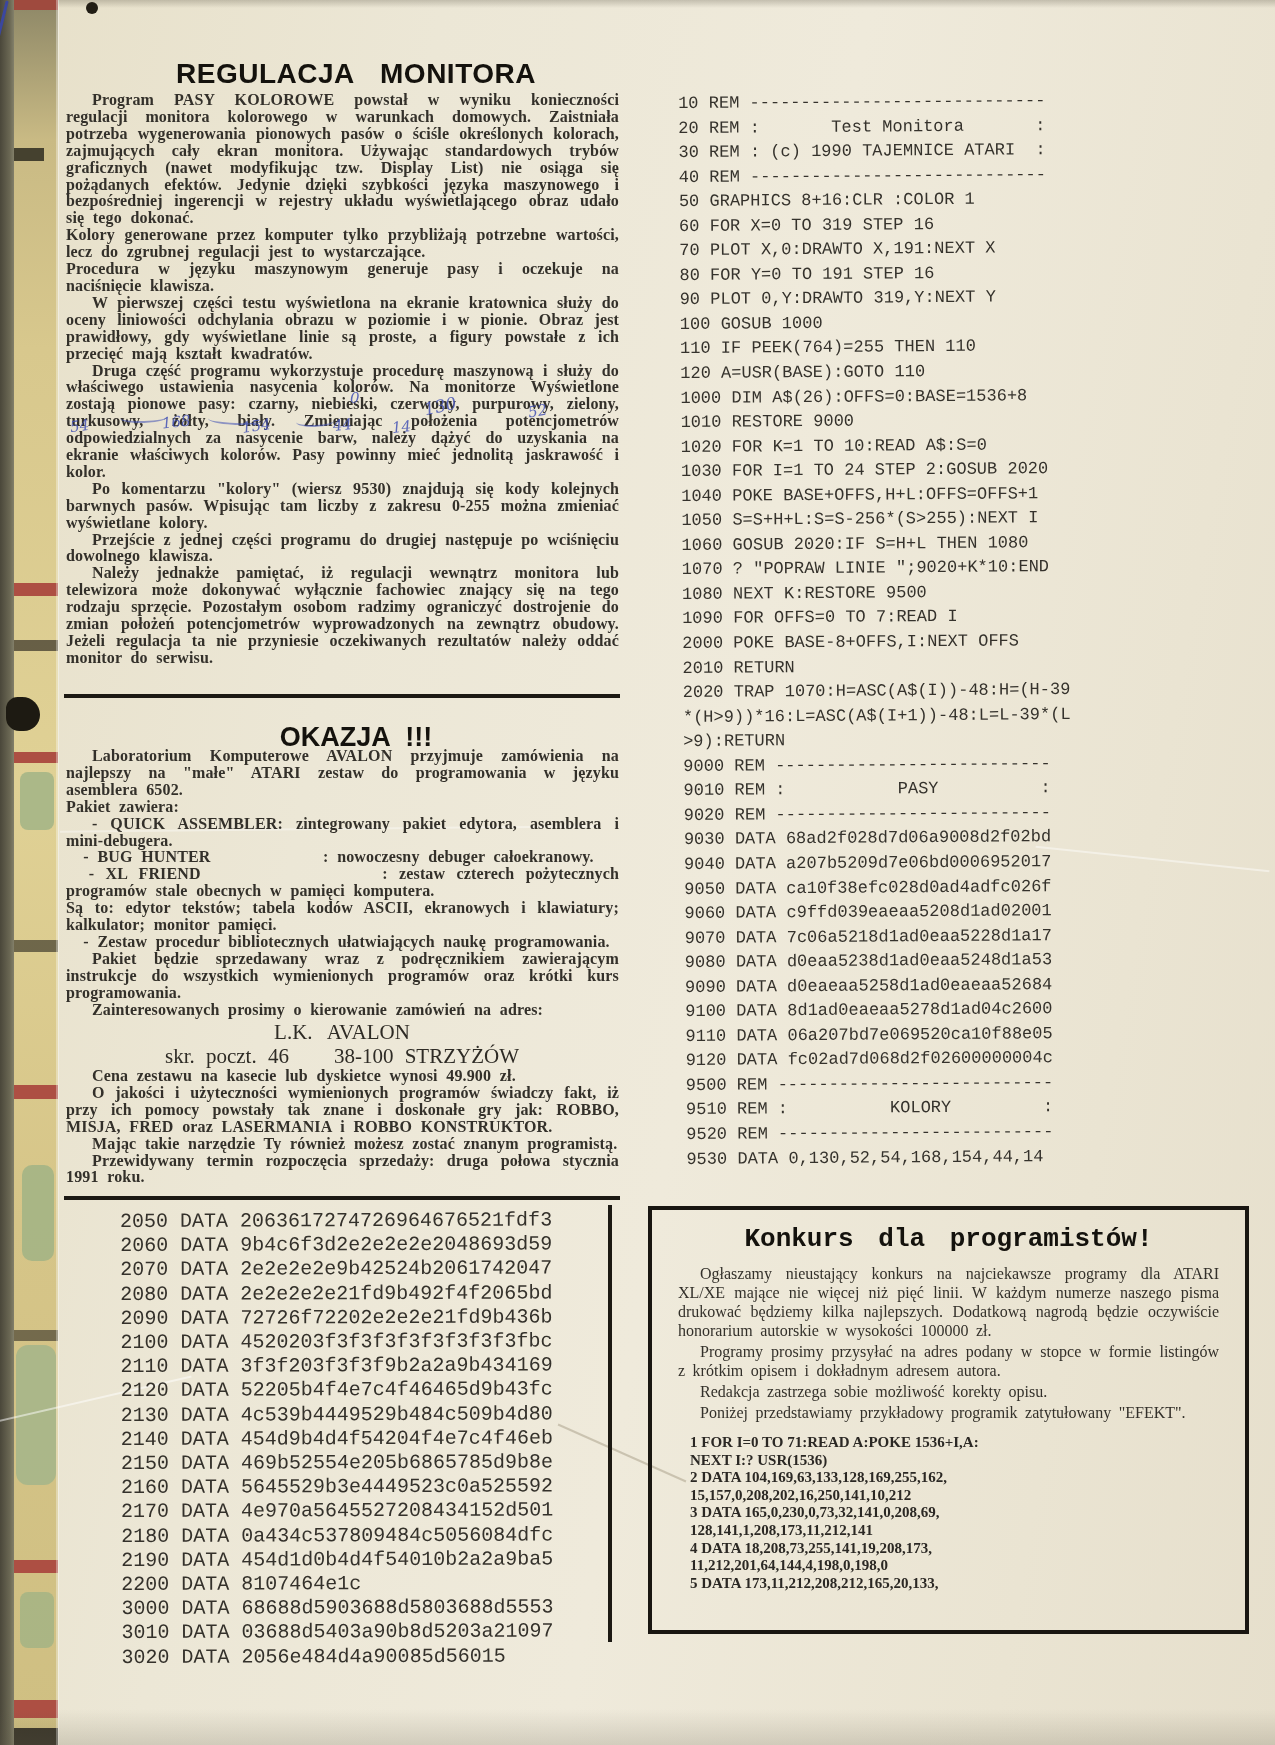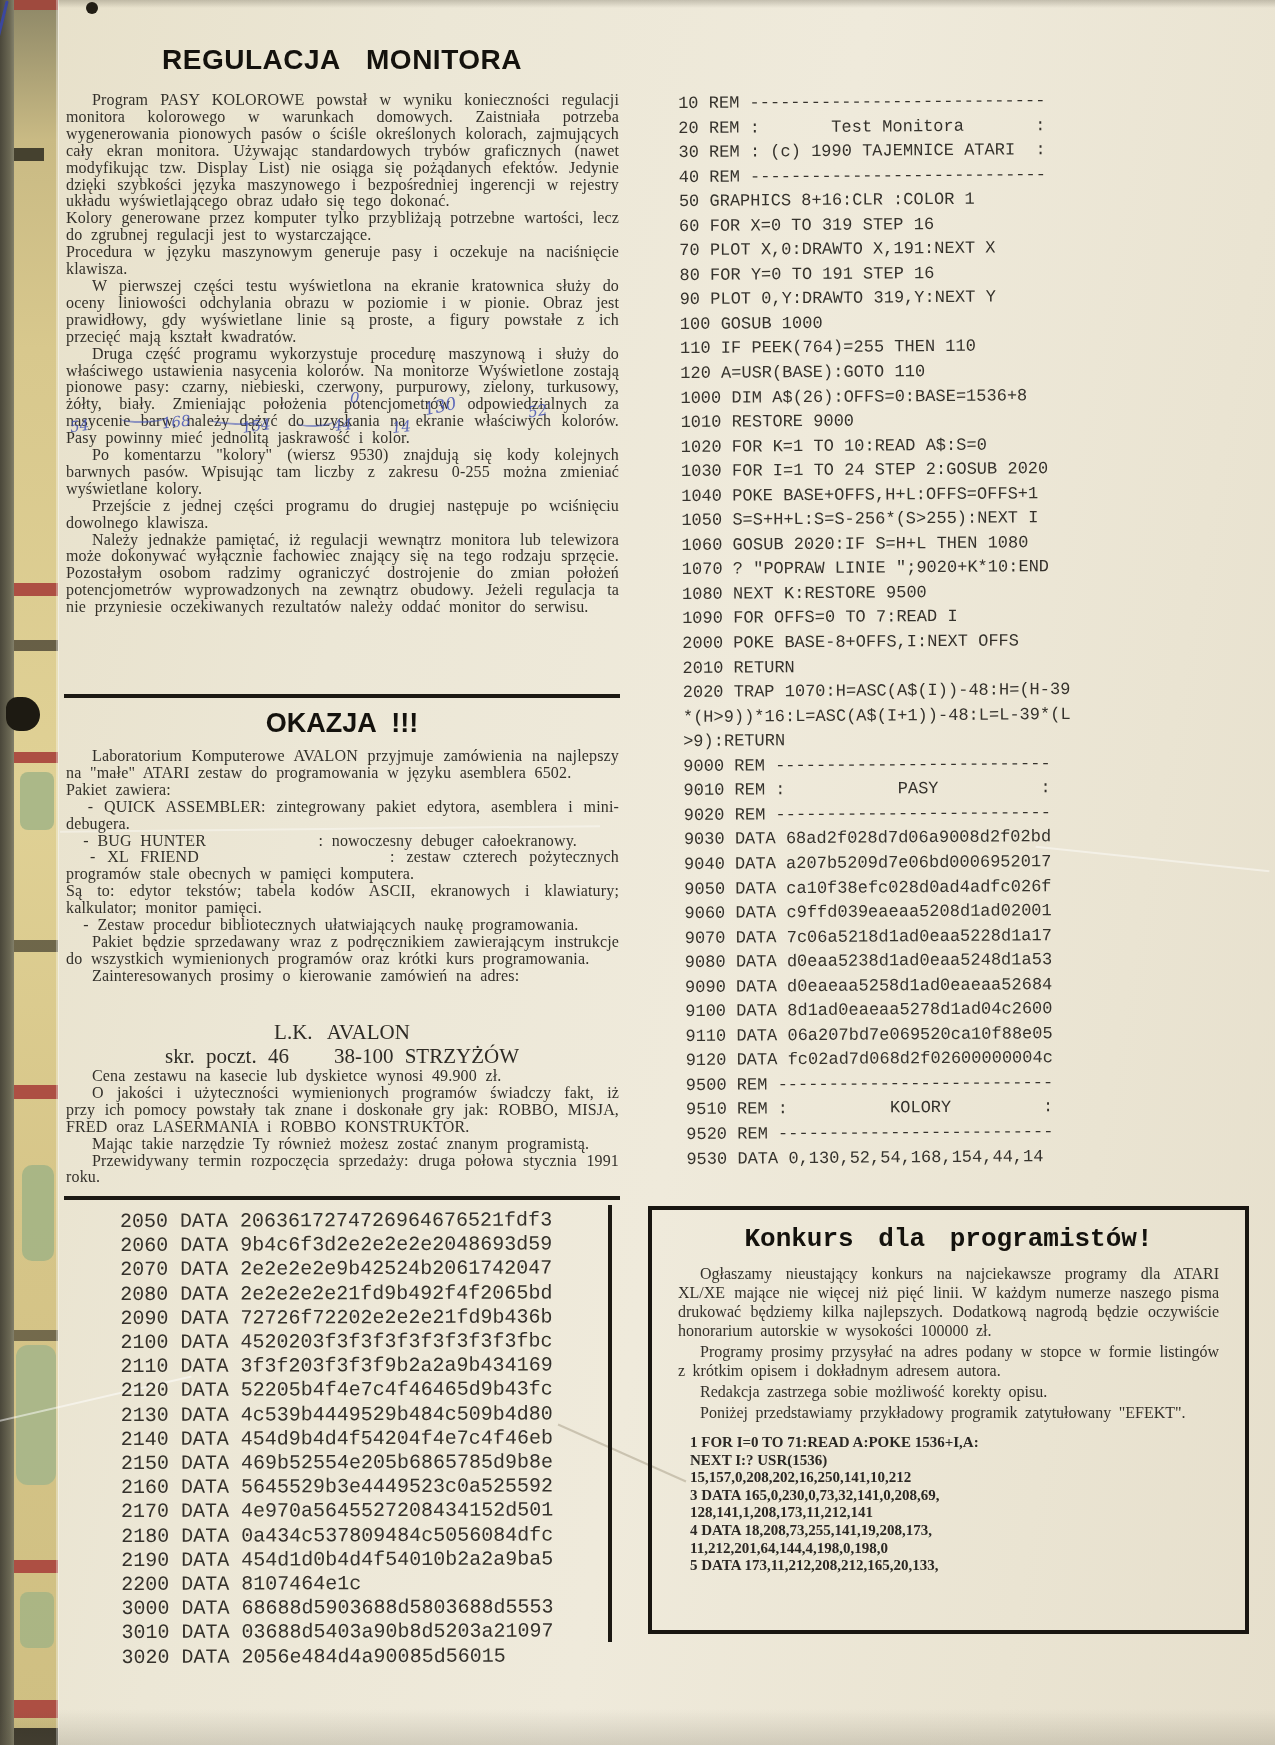--- a/index.html
+++ b/index.html
@@ -35,30 +35,30 @@
   .a16{top:1728px;height:17px;background:#3a362a;}
   .stripline{position:absolute;left:56px;top:0;width:3px;height:1745px;background:rgba(255,255,255,.35);}
   .hole{position:absolute;left:86px;top:2px;width:12px;height:12px;border-radius:50%;background:#221e15;}
 
   .crease1{position:absolute;left:-6px;top:1398px;width:200px;height:2px;background:rgba(255,255,255,.5);transform:rotate(-13deg);}
   .crease2{position:absolute;left:1035px;top:858px;width:235px;height:2px;background:rgba(255,255,255,.45);transform:rotate(6deg);}
   .crease3{position:absolute;left:552px;top:1452px;width:140px;height:2px;background:rgba(135,124,98,.35);transform:rotate(24deg);}
   .crease4{position:absolute;left:60px;top:828px;width:540px;height:2px;background:rgba(255,255,255,.38);transform:rotate(-.6deg);}
 
   
-  .h-title{position:absolute;margin:0;color:#14120d;font-family:"Liberation Sans",sans-serif;font-weight:700;text-align:center;}
+  .h-title{position:absolute;margin:14px;color:#14120d;font-family:"Liberation Sans",sans-serif;font-weight:700;text-align:center;}
   .h1{left:66px;top:44px;width:552px;font-size:28px;word-spacing:18px;letter-spacing:.5px;}
   .h2{left:66px;top:708px;width:552px;font-size:27px;word-spacing:8px;}
 
   .body-block{position:absolute;left:66px;width:553px;color:#33302a;font-size:16px;line-height:16.9px;
     word-spacing:4.5px;letter-spacing:.15px;overflow:hidden;}
   .art1{top:92px;height:602px;}
   .art2a{top:748px;height:272px;}
   .art2b{top:1068px;height:126px;}
-  .para{margin:0;text-align:justify;}
+  .para{margin:0;text-align:justify;font-weight:bold;}
   .ind{text-indent:26px;}
   .item{white-space:pre-wrap;}
   .addr{position:absolute;left:66px;width:552px;text-align:center;color:#2e2b25;font-size:21px;}
   .addr1{top:1020px;word-spacing:10px;}
   .addr2{top:1044px;white-space:pre;word-spacing:6px;}
 
   .rule{position:absolute;left:64px;width:556px;height:4px;background:#1c1913;}
   .rule1{top:694px;}
   .rule2{top:1196px;}
 
@@ -244,20 +244,21 @@
     <h2 class="c-title">Konkurs dla programistów!</h2>
     <div>
         <p class="cpara">Ogłaszamy nieustający konkurs na najciekawsze programy dla ATARI XL/XE mające nie więcej niż pięć linii. W każdym numerze naszego pisma drukować będziemy kilka najlepszych. Dodatkową nagrodą będzie oczywiście honorarium autorskie w wysokości 100000 zł.</p>
         <p class="cpara">Programy prosimy przysyłać na adres podany w stopce w formie listingów z krótkim opisem i dokładnym adresem autora.</p>
         <p class="cpara">Redakcja zastrzega sobie możliwość korekty opisu.</p>
         <p class="cpara">Poniżej przedstawiamy przykładowy programik zatytułowany "EFEKT".</p>
       </div>
     <div class="cprog">
         <div>1 FOR I=0 TO 71:READ A:POKE 1536+I,A:</div>
         <div>NEXT I:? USR(1536)</div>
+        <div>2 DATA 104,169,63,133,128,169,255,162,</div>
         <div>15,157,0,208,202,16,250,141,10,212</div>
         <div>3 DATA 165,0,230,0,73,32,141,0,208,69,</div>
         <div>128,141,1,208,173,11,212,141</div>
         <div>4 DATA 18,208,73,255,141,19,208,173,</div>
         <div>11,212,201,64,144,4,198,0,198,0</div>
         <div>5 DATA 173,11,212,208,212,165,20,133,</div>
       </div>
   </div>
 
   <div class="slash"></div>

